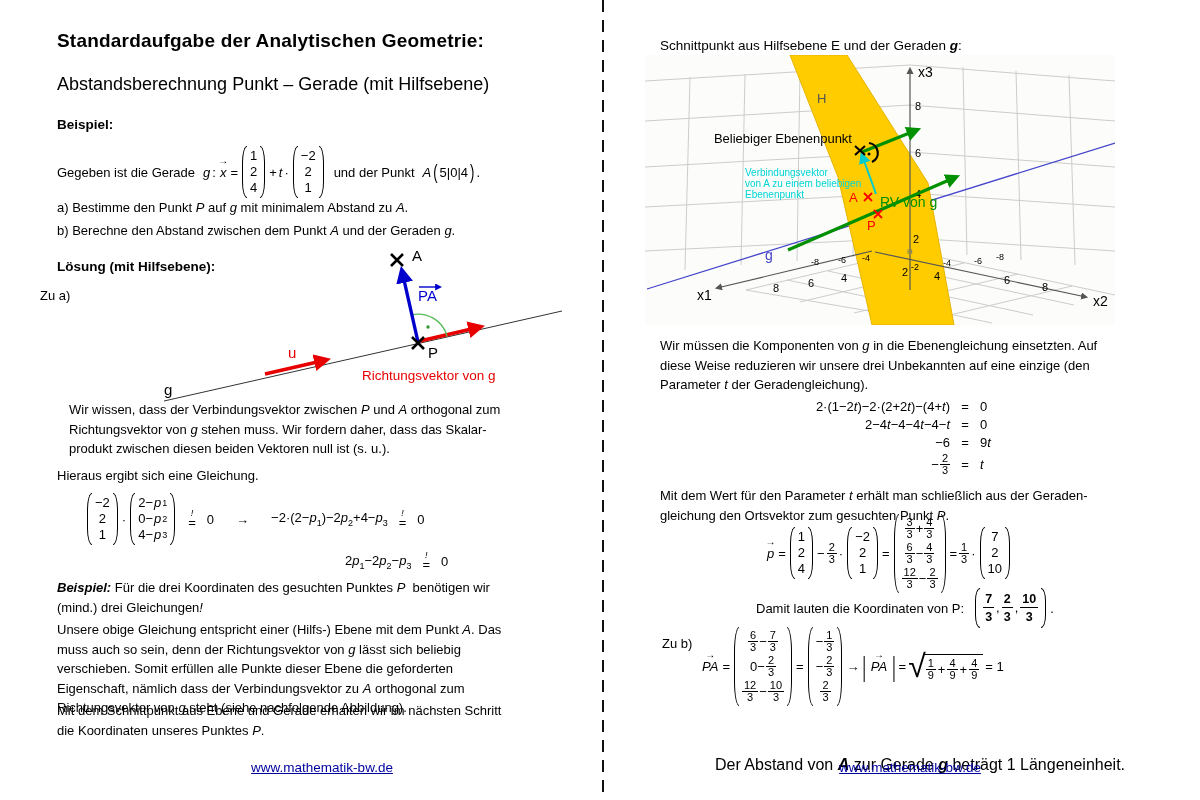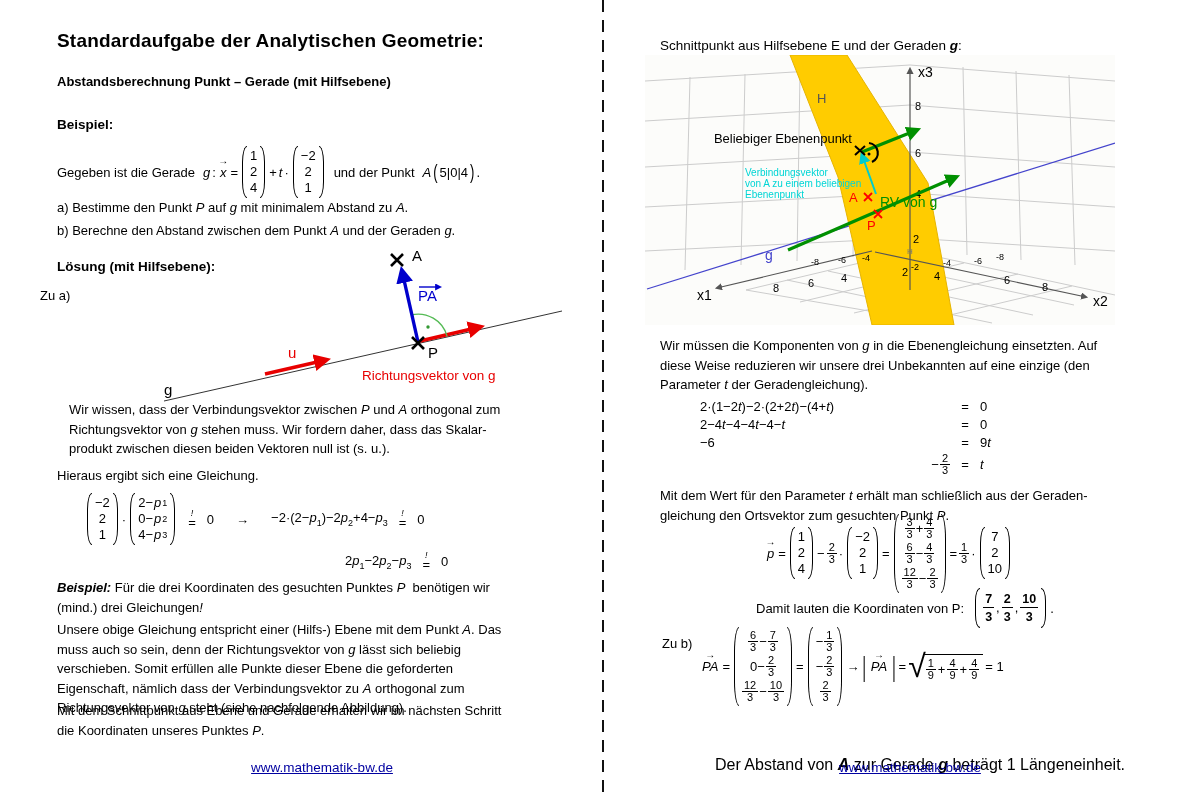--- a/index.html
+++ b/index.html
@@ -1,21 +1,21 @@
 <!DOCTYPE html>
 <html><head>
 <meta charset="utf-8">
 <style>
   *{margin:0;padding:0;box-sizing:border-box}
   html,body{width:1200px;height:800px}
   body{background:#fff;font-family:"Liberation Sans",sans-serif;color:#000;position:relative;overflow:hidden}
   .abs{position:absolute}
   .pre{white-space:pre-wrap}
   .t1{font-size:19px;font-weight:bold;letter-spacing:.2px}
-  .t2{font-size:13px;font-weight:bold}
+  .t2{font-size:18px;font-weight:normal}
   .h{font-size:13.5px;font-weight:bold}
   .body{font-size:13px;line-height:19.5px}
   .ctr{text-align:center}
   .lnk{font-size:13.5px;color:#0000a0;}
   .run-b{font-weight:normal}.run-i{font-style:italic}.run-bi{font-weight:bold;font-style:italic}
   i{font-style:italic}
   sub{font-size:9px}
   
   .m{display:inline-flex;align-items:center;font-size:13px;gap:2px}
   .vec{display:inline-flex;align-items:stretch;margin:0 2px}
@@ -34,21 +34,21 @@
   .eqb .e{line-height:12px}
   .ovec{position:relative;font-style:italic;padding:0 2px;display:inline-block}
   .ovec .oa{position:absolute;top:-9px;left:0;right:0;text-align:center;font-size:10px;font-style:normal;line-height:9px}
   .sqrt{display:inline-flex;align-items:flex-start}
   .sqrt .rs{font-size:32px;line-height:30px;font-weight:300;margin-right:-3px}
   .sqrt .rb{border-top:1.3px solid #000;display:inline-flex;align-items:center;gap:2px;padding:3px 4px 0 3px;margin-top:3px}
   .tb{display:inline-block;transform:scaleY(2.1);font-weight:300;padding:0 1px}
   .tp{display:inline-block;transform:scaleY(1.5);font-weight:300}
   .divider{left:602px;top:0;width:2px;height:800px;background:repeating-linear-gradient(to bottom,#111 0 12px,transparent 12px 20px)}
   .eqgrid{display:grid;grid-template-columns:250px 30px 70px;row-gap:3px;font-size:13px;align-items:center}
-  .eqgrid .c1{}
+  .eqgrid .c1{text-align:right}
   .eqgrid .c2{text-align:center}
   .eqgrid .c3{text-align:left}
   svg text{font-family:"Liberation Sans",sans-serif}
 </style>
 </head>
 <body>
 
 <div class="abs divider"></div>
 
 <div>

